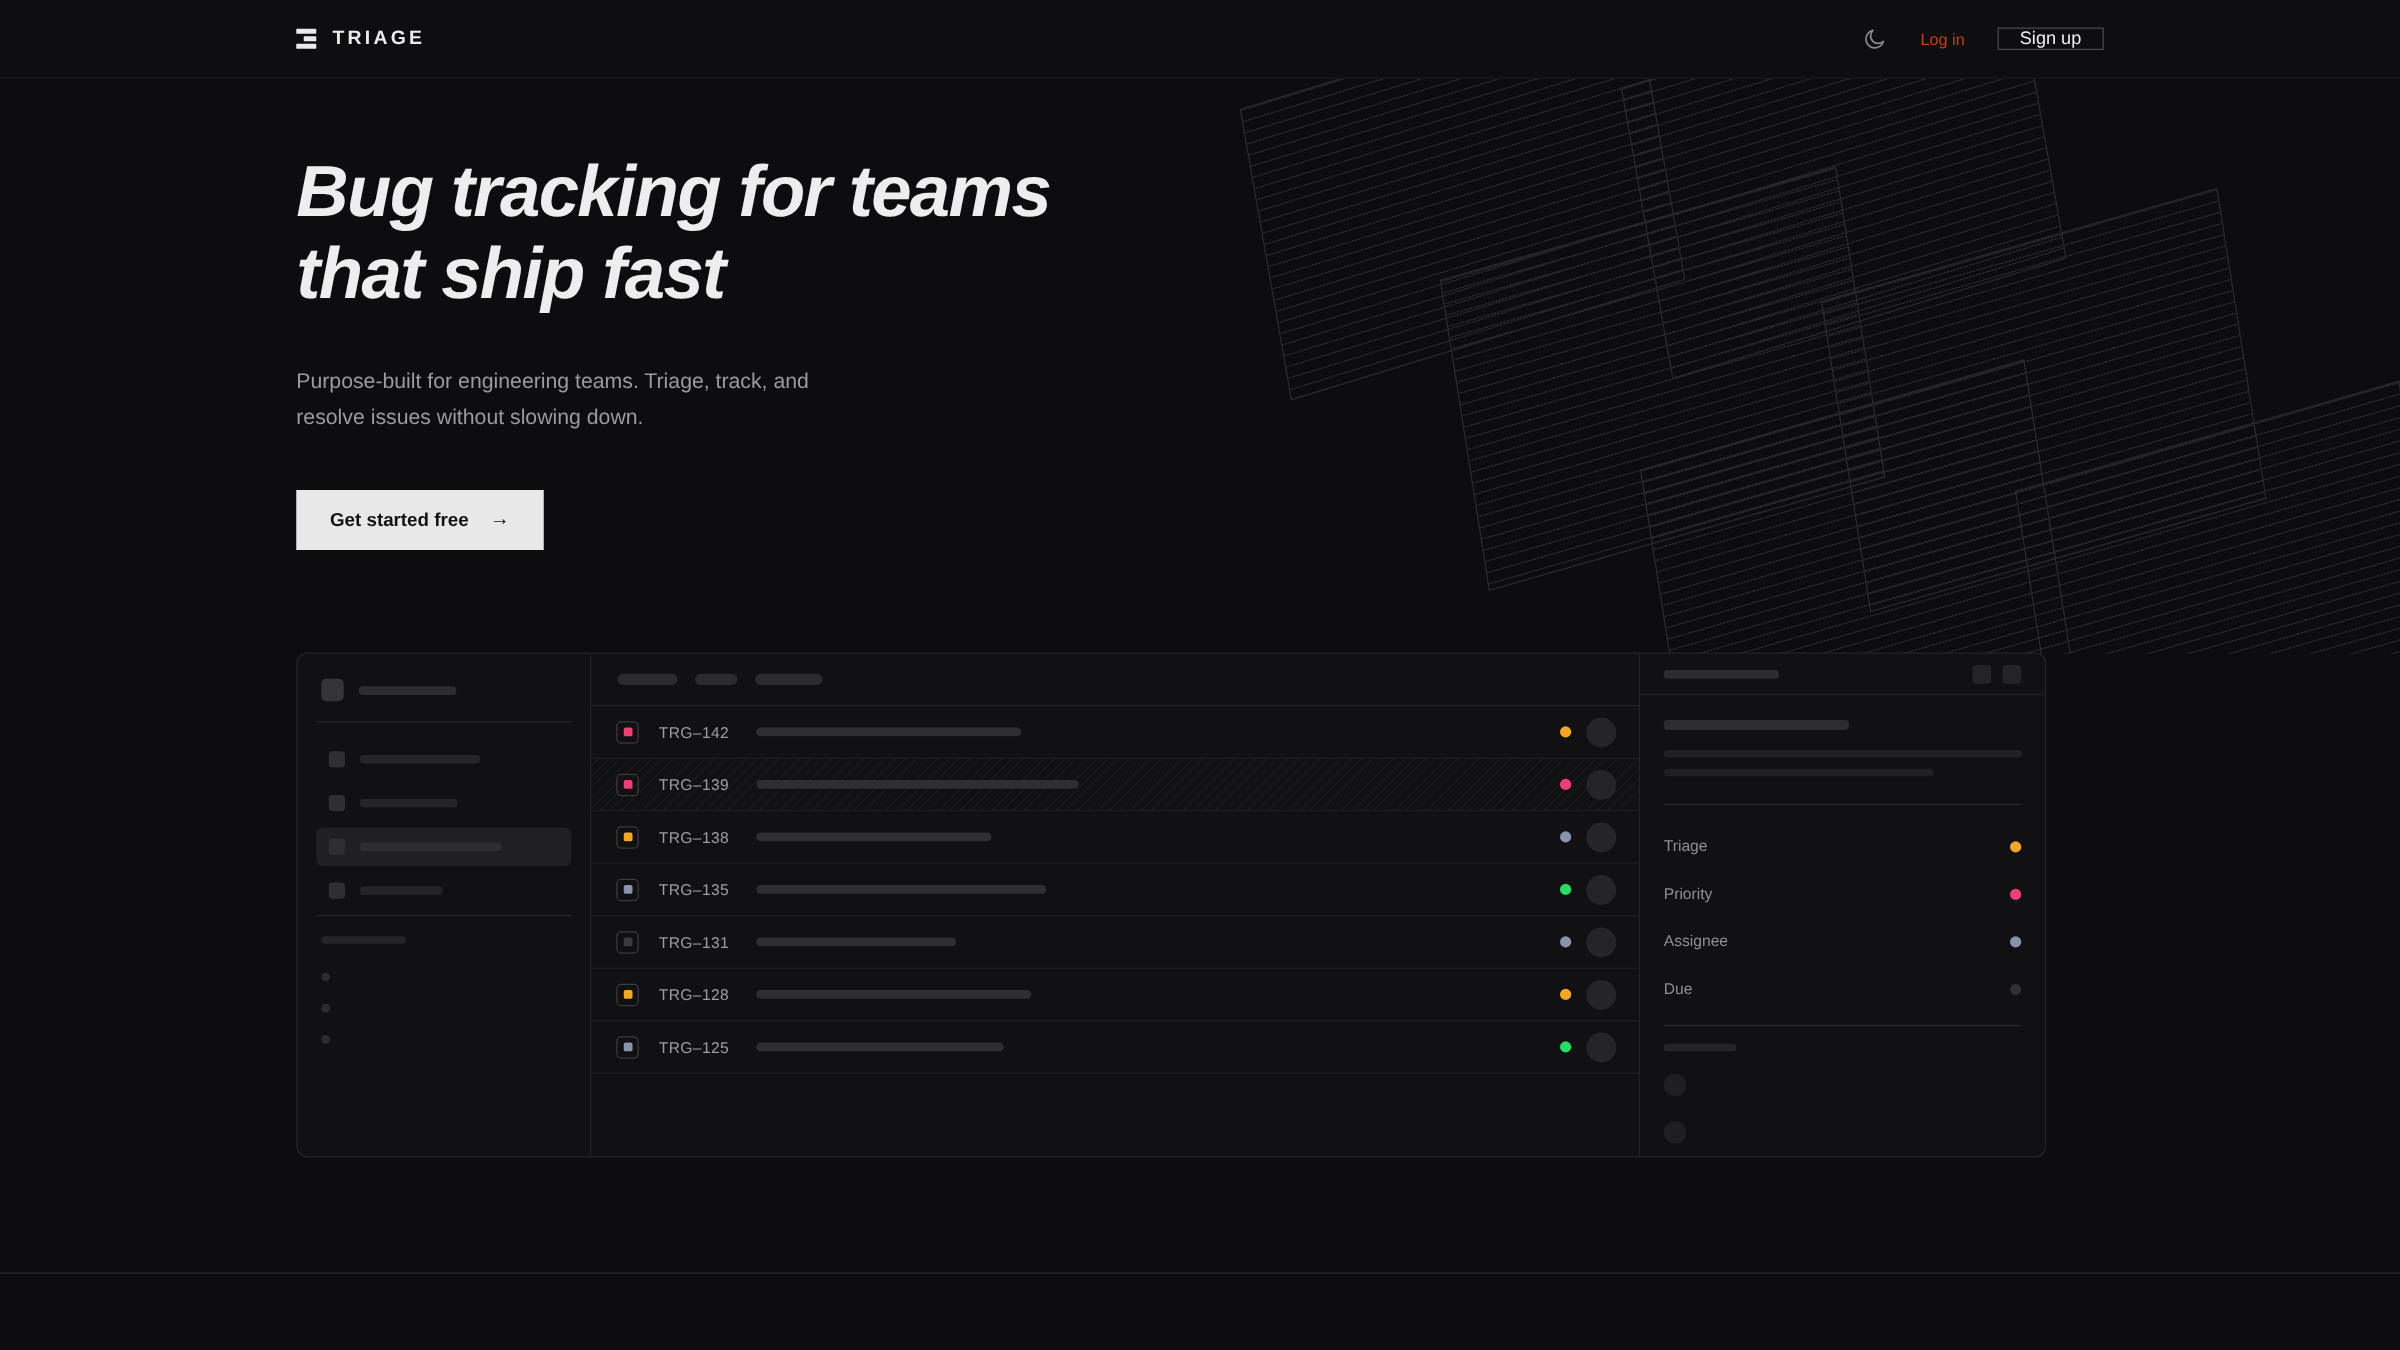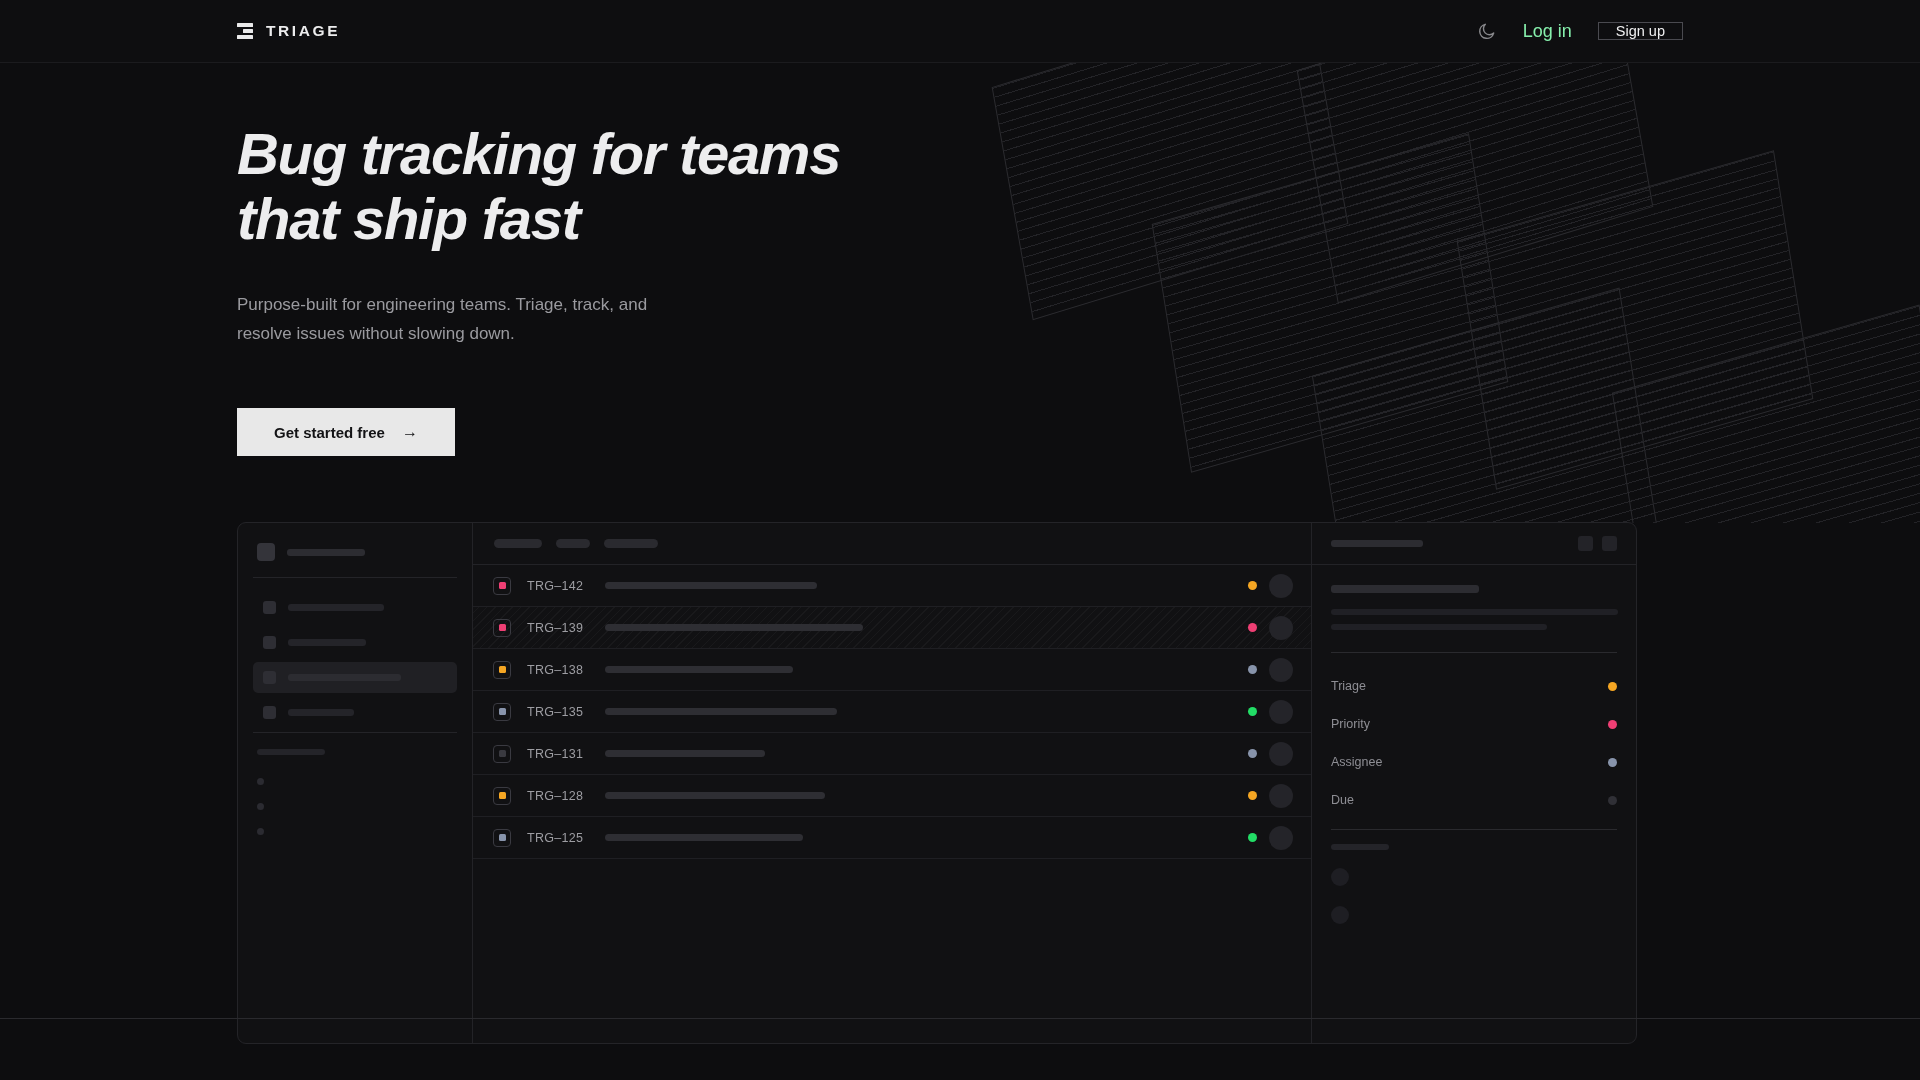--- a/index.html
+++ b/index.html
@@ -29,21 +29,21 @@
   .logo-mark i.b1 { width:16px; }
   .logo-mark i.b2 { width:10px; margin-left:6px; }
   .logo-mark i.b3 { width:16px; }
   .brand-name {
     color:#ececed; font-size:15.5px; font-weight:bold;
     letter-spacing:2.6px;
   }
   .nav-right { display:flex; align-items:center; gap:26px; }
   .moon-icon { width:20px; height:20px; display:block; opacity:.72; }
   .login-link {
-    color:#86efac; font-size:18px; text-decoration:none;
+    color:#c2410c; font-size:13px; text-decoration:none;
   }
   .signup-btn {
     border:1px solid #4a4a50;
     background:transparent;
     color:#f0f0f1; font-size:14.5px;
     padding:0 17px;
     font-family:inherit;
     cursor:pointer;
   }
 
@@ -74,34 +74,34 @@
     white-space:pre-line;
     font-style:italic;
   }
   .hero p.sub {
     margin-top:38px;
     color:#9a9a9f;
     font-size:17px; line-height:1.72;
     white-space:pre-line;
   }
   .cta {
-    margin-top:60px;
+    margin-top:44px;
     display:inline-flex; align-items:center; gap:17px;
     background:#e8e8e8; color:#131315;
     font-size:15px; font-weight:bold;
-    padding:15px 37px;
+    padding:15px 27px;
     border:none; cursor:pointer;
     font-family:inherit;
   }
   .cta .arrow { font-size:16px; font-weight:normal; }
 
   
   .mock {
     position:absolute; left:237px; top:522px;
-    width:1400px; height:522px;
+    width:1400px; height:404px;
     background:#111113;
     border:1px solid #242428;
     border-radius:9px;
     display:flex; overflow:hidden; z-index:5;
   }
 
   
   .mk-side { width:235px; border-right:1px solid #232327; padding:14px 15px 0; flex-shrink:0; }
   .mk-logo-row { display:flex; align-items:center; gap:12px; padding:6px 4px 16px; }
   .mk-logo-sq { width:18px; height:18px; border-radius:4px; background:#34343a; flex-shrink:0; }

